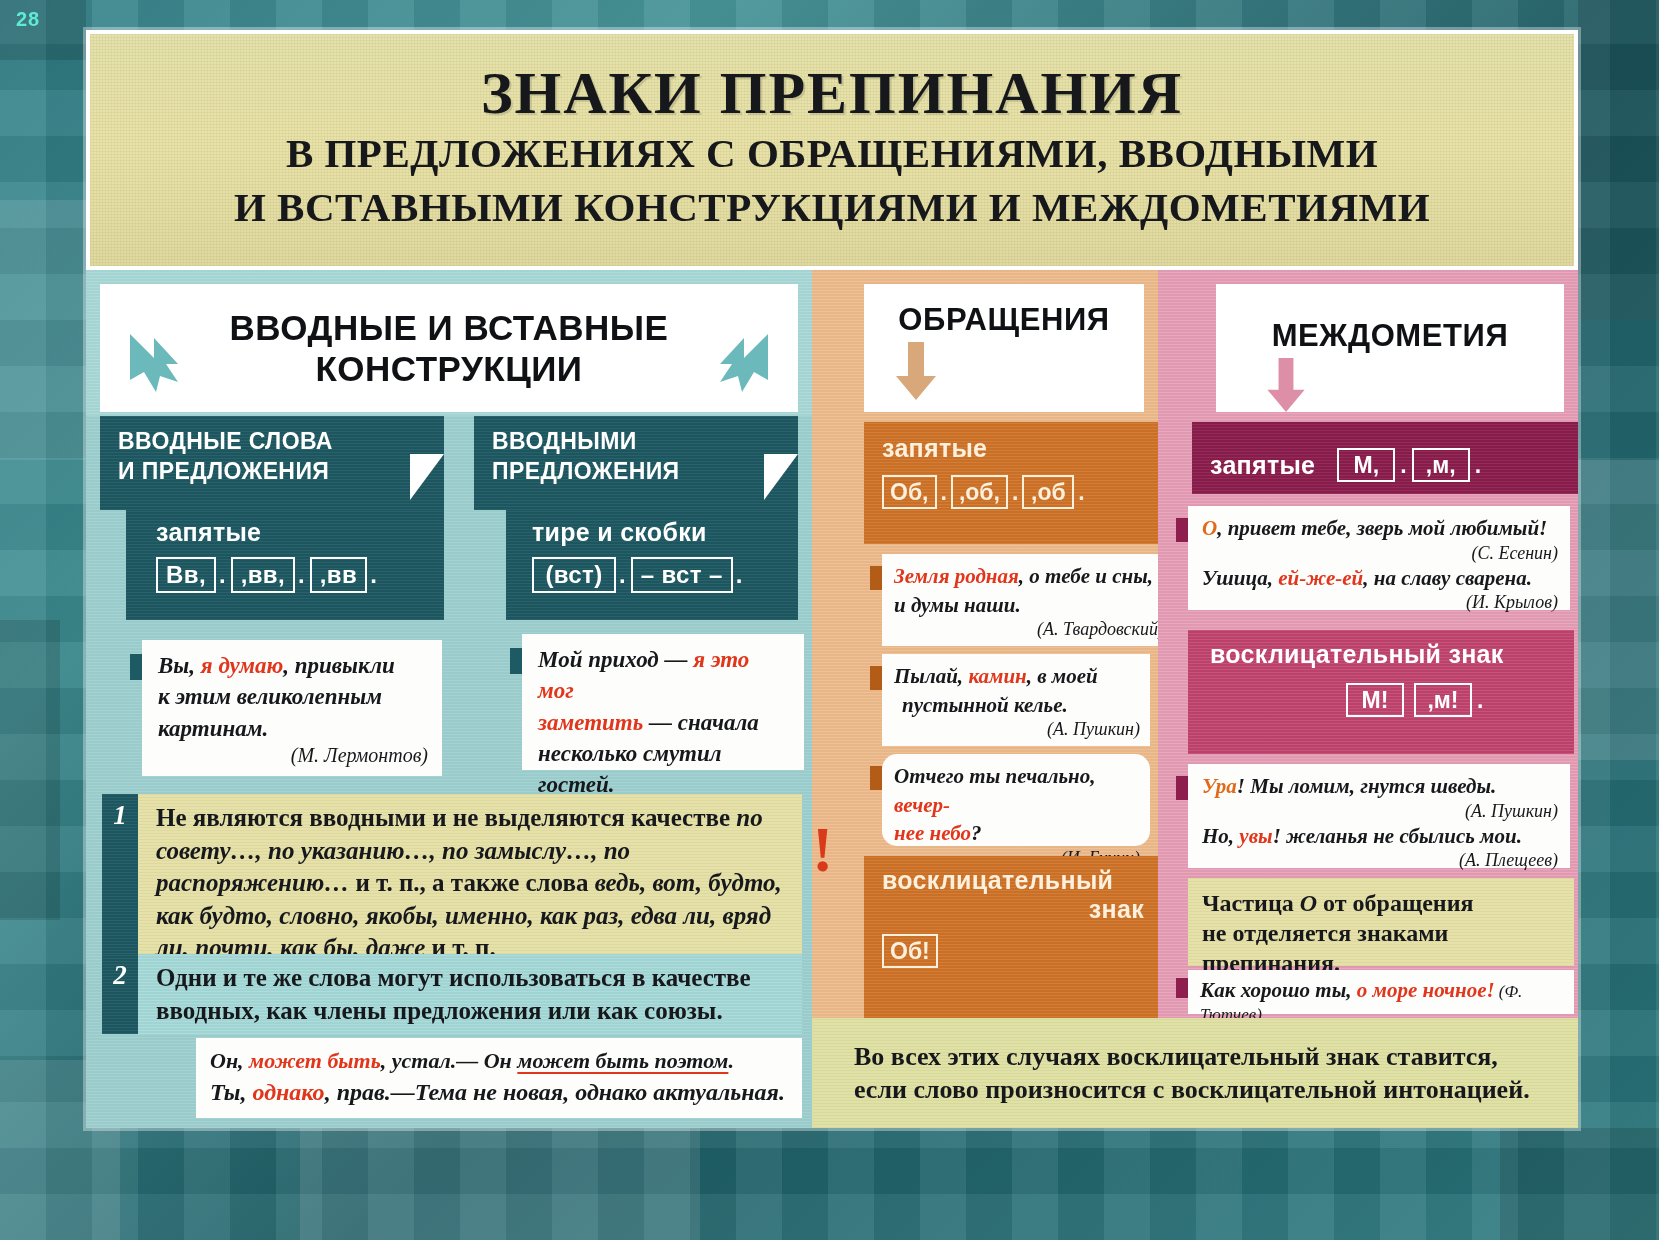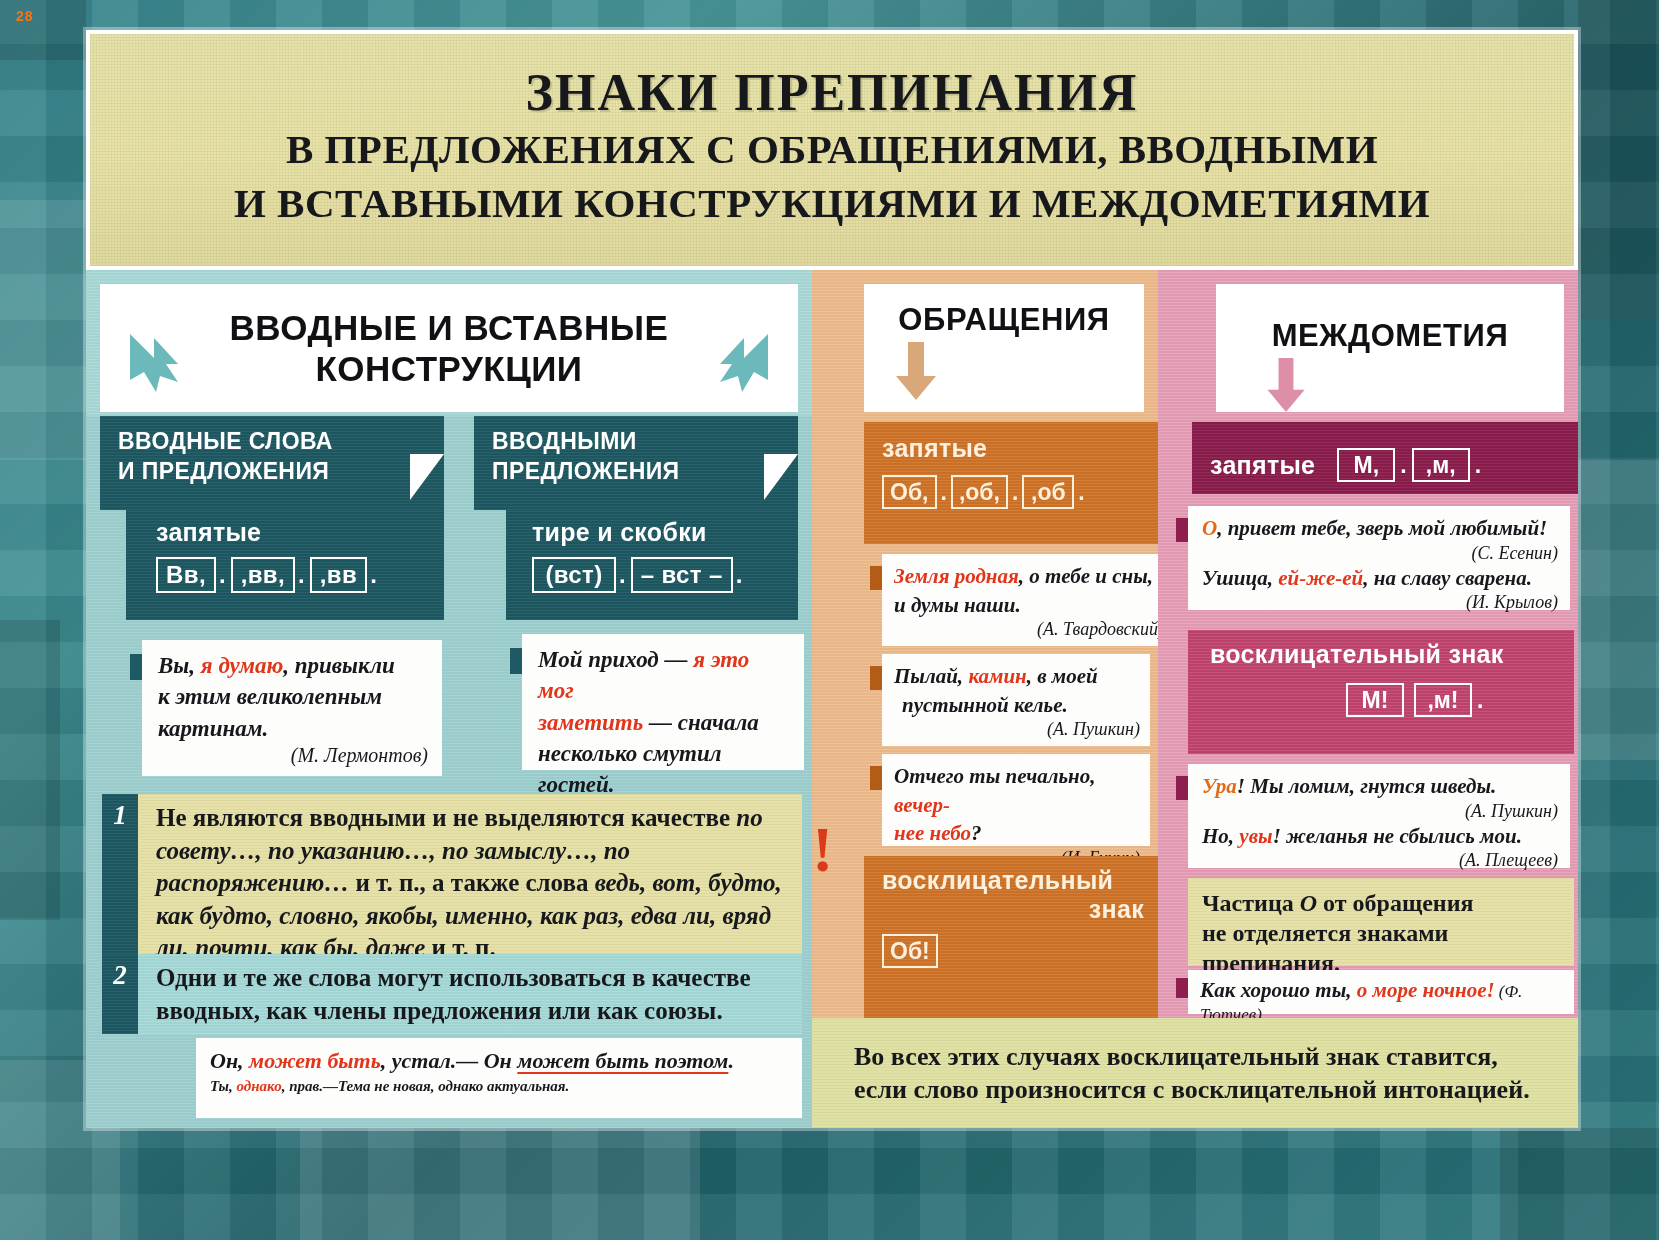--- a/index.html
+++ b/index.html
@@ -24,21 +24,21 @@
       repeating-linear-gradient(0deg,
         rgba(255,255,255,0.05) 0px, rgba(255,255,255,0.05) 46px,
         rgba(0,0,0,0.05) 46px, rgba(0,0,0,0.05) 92px),
       linear-gradient(135deg, #2e7d85 0%, #3e8f93 25%, #1f6068 55%, #2b7a80 100%);
   }
   .bg-blk { position: absolute; background: rgba(0,0,0,0.13); }
   .bg-lt  { position: absolute; background: rgba(255,255,255,0.10); }
 
   .page-no {
     position: absolute; left: 16px; top: 8px;
-    font-size: 14px; font-weight: 700; color: #f97316;
+    font-size: 20px; font-weight: 700; color: #5eead4;
     letter-spacing: 1px;
   }
 
   
   .poster {
     position: absolute;
     left: 86px; top: 30px;
     width: 1492px; height: 1098px;
     background: #bfe3e3;
     box-shadow: 0 0 0 3px rgba(255,255,255,0.35);
@@ -52,21 +52,21 @@
       repeating-linear-gradient(90deg, rgba(0,0,0,0.03) 0 1px, rgba(255,255,255,0.03) 1px 3px),
       linear-gradient(180deg, #e2dfa4 0%, #e7e0a2 50%, #ddd79a 100%);
     border: 4px solid #ffffff;
     display: flex; flex-direction: column;
     align-items: center; justify-content: center;
     padding: 4px 20px 8px;
   }
   .title-main {
     font-family: "Liberation Serif", serif;
     font-weight: 700;
-    font-size: 52px;
+    font-size: 60px;
     line-height: 0.98;
     color: #17181c;
     letter-spacing: 2px;
     text-shadow: 2px 2px 0 rgba(0,0,0,0.12);
     white-space: nowrap;
   }
   .title-sub {
     font-family: "Liberation Serif", serif;
     font-weight: 700;
     font-size: 41px;
@@ -412,21 +412,21 @@
 
         <div class="rule" style="left:16px;top:538px;width:700px;height:80px;">
           <div class="rule-num">2</div>
           <div class="rule-body rule-teal">
             <div class="rule-text">Одни и те же слова могут использоваться в качестве вводных, как члены предложения или как союзы.</div>
           </div>
         </div>
 
         <div class="excard" style="left:110px;top:622px;width:606px;height:80px;padding:8px 10px 8px 14px;">
           <div class="ex-line" style="font-size:22px;"><span>Он, </span><span class="hl-red">может быть</span><span>, устал.— Он </span><span style="text-decoration:underline; text-decoration-color:#e1361c; text-underline-offset:4px;">может быть поэтом</span><span>.</span></div>
-          <div class="ex-line" style="font-size:15px;"><span>Ты, </span><span class="hl-red">однако</span><span>, прав.—Тема не новая, однако актуальная.</span></div>
+          <div class="ex-line" style="font-size:24px;"><span>Ты, </span><span class="hl-red">однако</span><span>, прав.—Тема не новая, однако актуальная.</span></div>
         </div>
 
       </div>
     </div>
 
     <div class="col-mid">
 
       <div class="hdr-mid">
         <div class="hdr-mid-text">ОБРАЩЕНИЯ</div>
         <svg class="arrow-down" viewBox="0 0 48 58" style="align-self:flex-start;margin-left:28px;">
@@ -453,21 +453,21 @@
         <span class="ex-src" style="font-size:18px;">(А. Твардовский)</span>
       </div>
 
       <div class="excard" style="left:70px;top:384px;width:268px;height:92px;padding:8px 10px 4px 12px;">
         <div class="tab-left-or"></div>
         <div class="ex-line" style="font-size:21px;"><span>Пылай, </span><span class="hl-red">камин</span><span>, в моей</span></div>
         <div class="ex-line" style="font-size:21px;margin-left:8px;">пустынной келье.</div>
         <span class="ex-src" style="font-size:18px;">(А. Пушкин)</span>
       </div>
 
-      <div class="excard" style="left:70px;top:484px;width:268px;height:92px;padding:8px 10px 4px 12px;">
+      <div class="excard" style="left:70px;top:484px;width:268px;height:92px;padding:8px 10px 4px 12px;border-radius:15px;">
         <div class="tab-left-or"></div>
         <div class="ex-line" style="font-size:21px;"><span>Отчего ты печально, </span><span class="hl-red">вечер-</span></div>
         <div class="ex-line" style="font-size:21px;"><span class="hl-red">нее небо</span><span>?</span></div>
         <span class="ex-src" style="font-size:18px;">(И. Бунин)</span>
       </div>
 
       <div class="mid-block" style="left:52px;top:586px;width:294px;height:164px;padding:10px 14px 0 18px;">
         <div class="mid-label">восклицательный</div>
         <div class="mid-label" style="text-align:right;">знак</div>
         <div class="scheme-row" style="margin-top:10px;">

